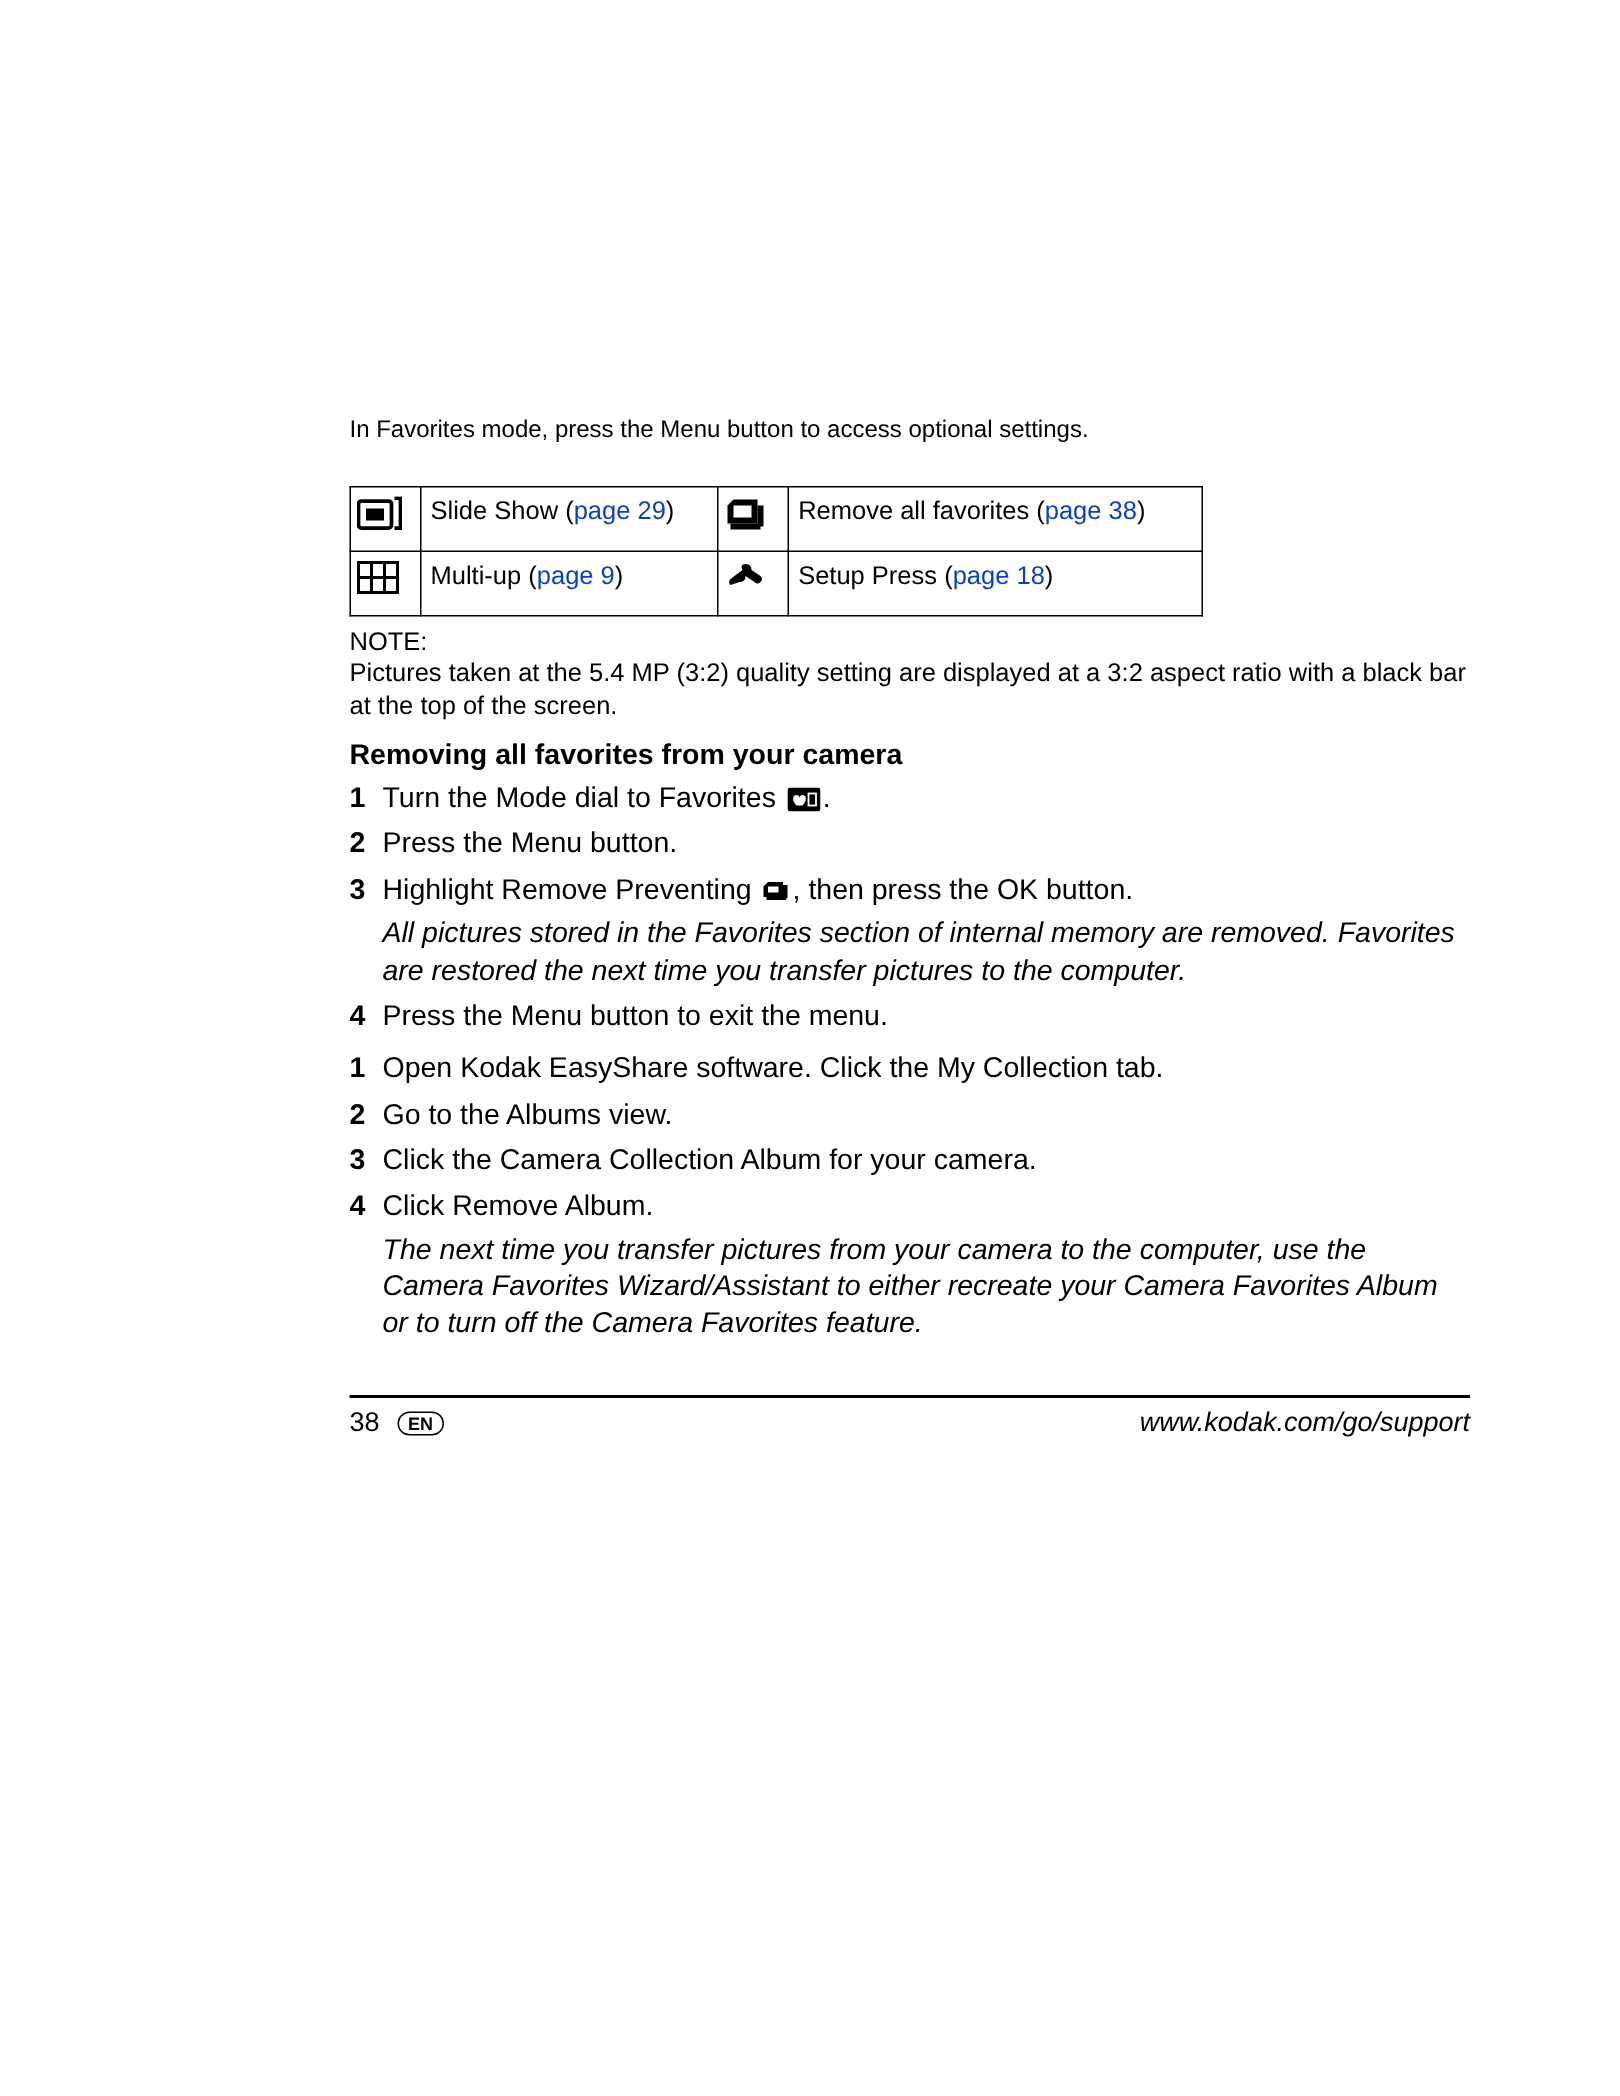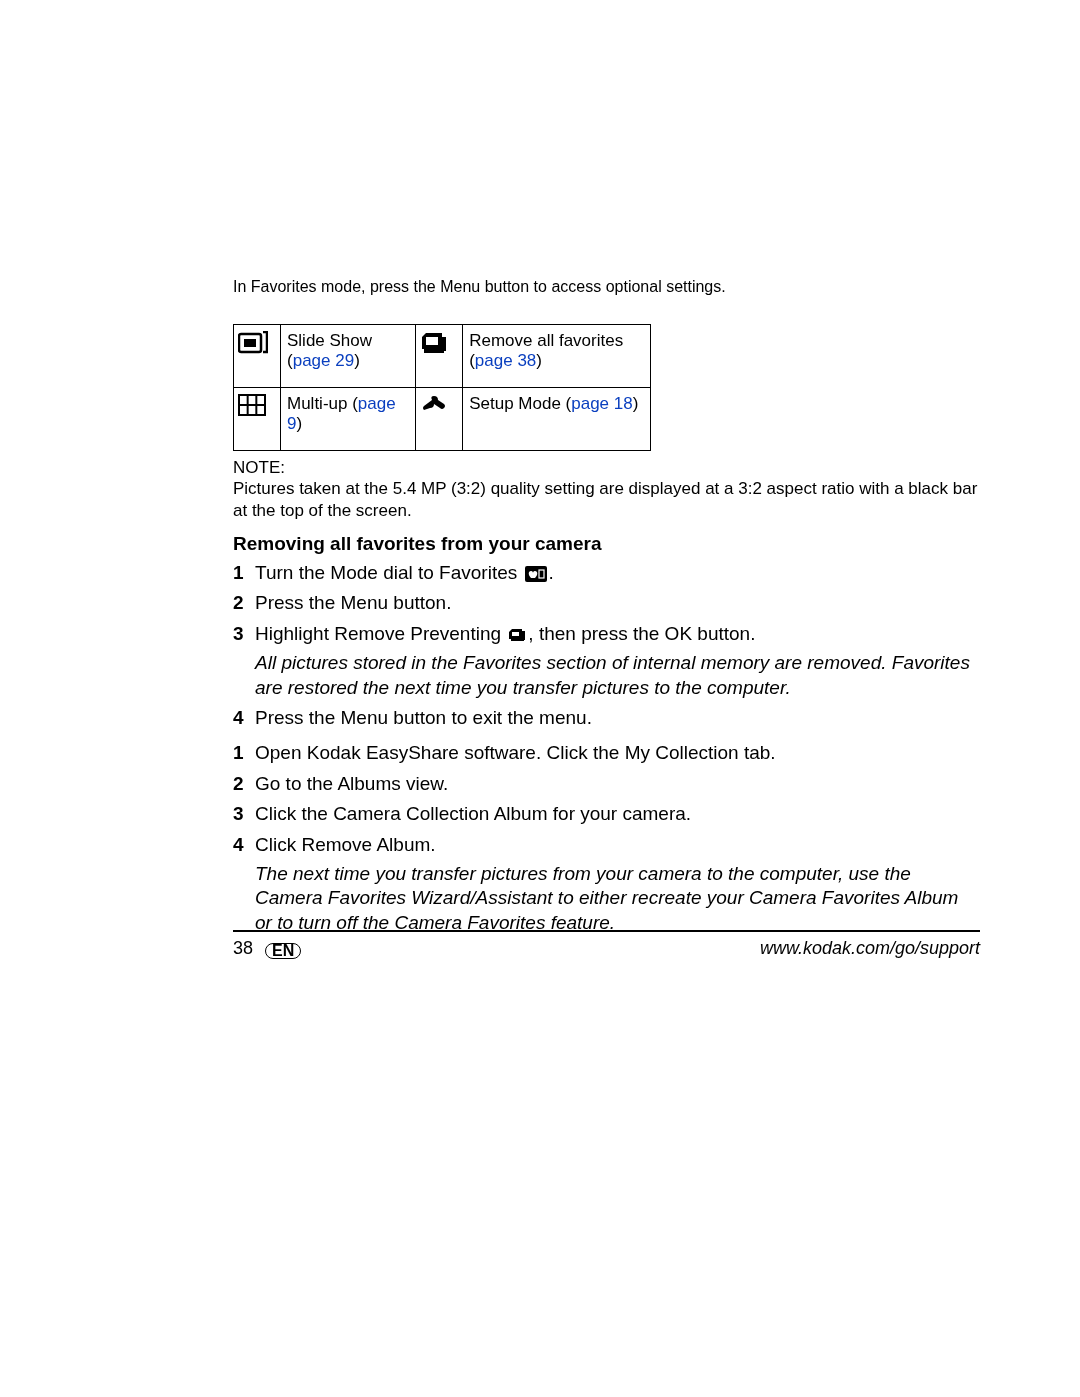--- a/index.html
+++ b/index.html
@@ -29,21 +29,21 @@
     font-size: 19px;
     margin-bottom: 4px;
     margin-top: 12px;
   }
   .body-text {
     font-size: 16px;
     margin-bottom: 28px;
   }
   table.settings {
     border-collapse: collapse;
-    width: 418px;
+    width: 569px;
     margin-top: 8px;
     margin-bottom: 6px;
   }
   table.settings td {
     border: 1px solid #000;
     padding: 6px 6px 16px 6px;
     vertical-align: top;
     font-size: 17px;
   }
   table.settings td.icon-cell {
@@ -92,28 +92,28 @@
     margin-top: 4px;
   }
   .footer {
     position: absolute;
     left: 233px;
     right: 100px;
     top: 930px;
     border-top: 2px solid #000;
     padding-top: 6px;
     display: flex;
-    align-items: flex-end;
+    align-items: center;
     font-size: 18px;
   }
   .footer .pagenum {
     margin-right: 12px;
   }
   .footer .lang-badge {
-    font-size: 16px;
+    font-size: 12px;
     border: 1.5px solid #000;
     border-radius: 10px;
     padding: 0px 6px;
     font-weight: bold;
     display: inline-block;
     line-height: 14px;
   }
   .footer .url {
     margin-left: auto;
     font-style: italic;
@@ -177,21 +177,21 @@
         <span>Multi-up (</span><span class="page-link">page 9</span><span>)</span>
       </td>
       <td class="icon-cell">
         <span>
           <svg width="26" height="22" viewBox="0 0 26 22">
             <path d="M4 16 Q2 14 4 12 L12 6 Q10 2 14 2 Q18 2 18 6 L24 10 Q26 12 24 14 Q22 16 20 14 L14 10 Q14 14 10 14 Z" fill="#000"></path>
           </svg>
         </span>
       </td>
       <td>
-        <span>Setup Mode (</span><span class="page-link">page 18</span><span>)</span>
+        <span>Setup Press (</span><span class="page-link">page 18</span><span>)</span>
       </td>
     </tr>
   </tbody>
     </table>
 
   <div class="note">
     <div class="note-label">NOTE:</div>
     <div class="note-body">Pictures taken at the 5.4 MP (3:2) quality setting are displayed at a 3:2 aspect ratio with a black bar at the top of the screen.</div>
   </div>
 

